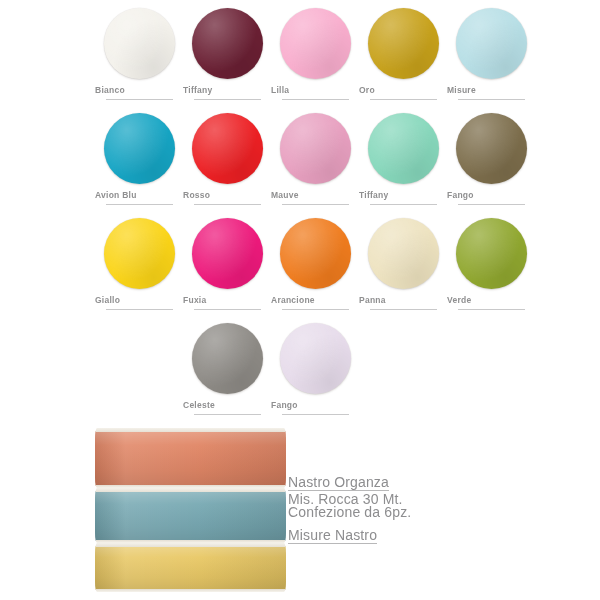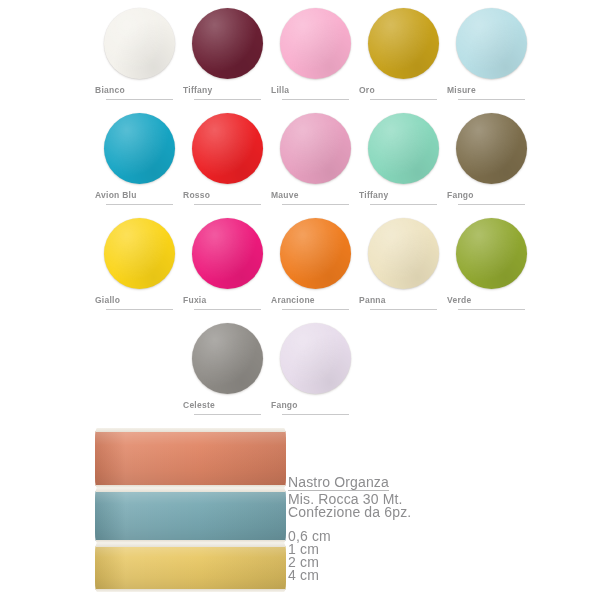--- a/index.html
+++ b/index.html
@@ -274,21 +274,18 @@
 
   <div class="info">
     <div>
       <span class="info-heading">Nastro Organza</span>
     </div>
     <span class="info-line">Mis. Rocca 30 Mt.</span>
     <span class="info-line">Confezione da 6pz.</span>
 
     <div class="info-gap"></div>
 
-    <div class="sizes">
-      <span class="info-line">0,6 cm</span>
-      <span class="info-line">1 cm</span>
-      <span class="info-line">2 cm</span>
-      <span class="info-line">4 cm</span>
+    <div>
+      <span class="info-heading">Misure Nastro</span>
     </div>
   </div>
 
 </div>
 
 </body></html>

